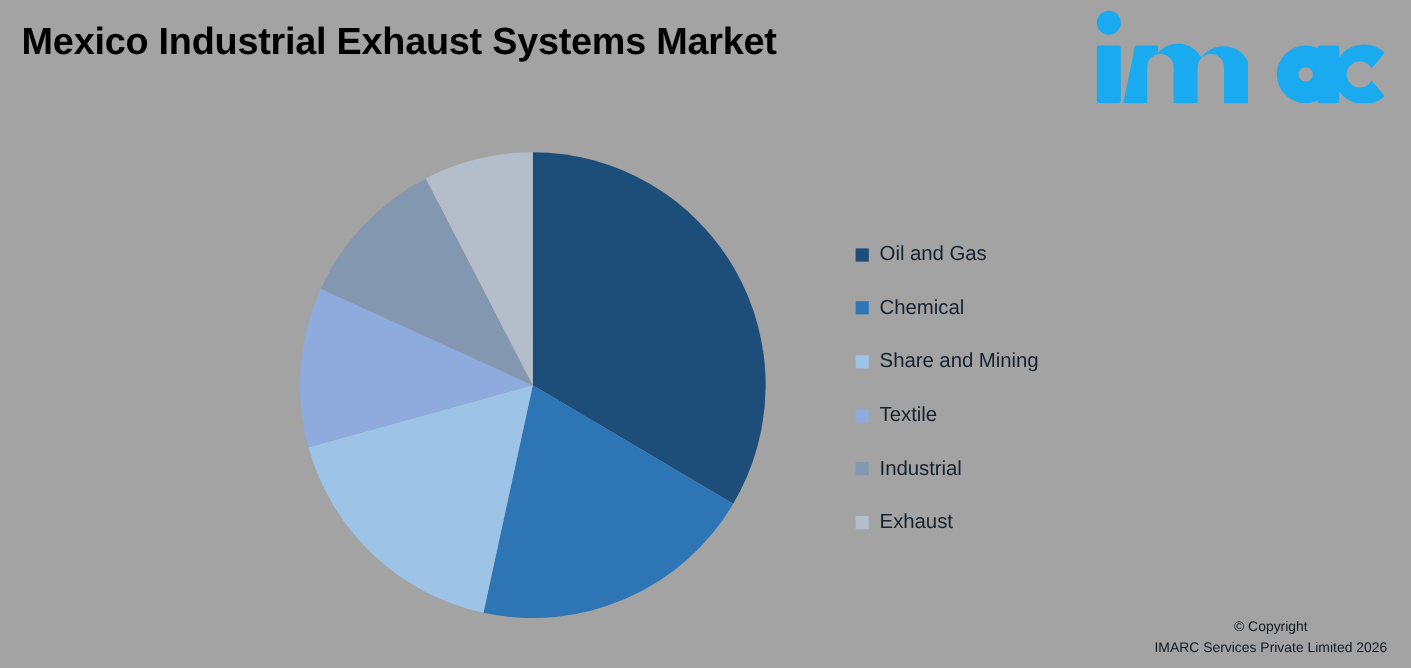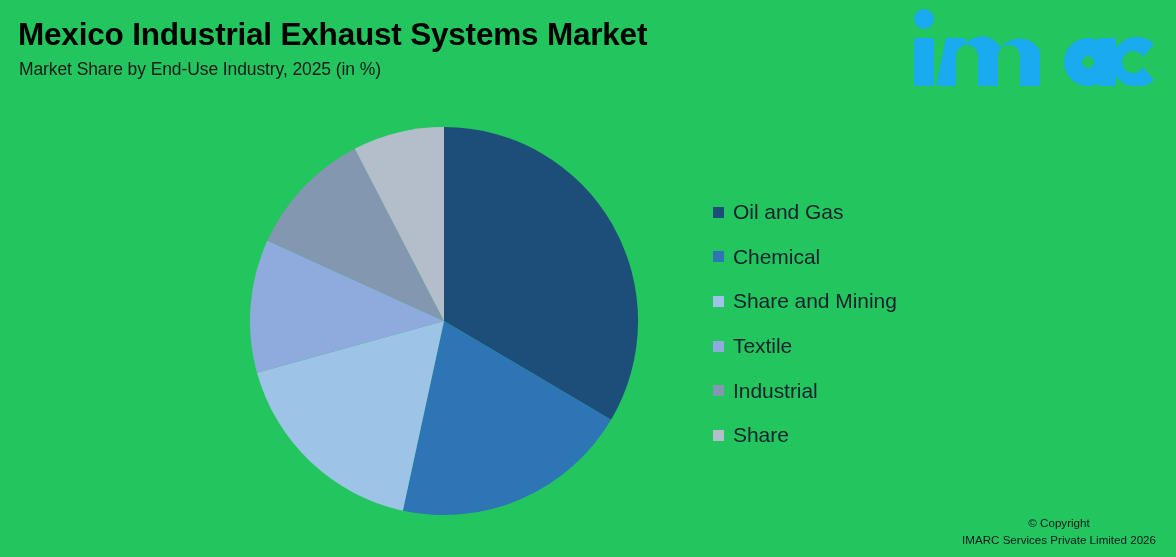--- a/index.html
+++ b/index.html
@@ -10,21 +10,21 @@
     width: 1176px;
     height: 557px;
     background: #dde3f0;
     font-family: "Liberation Sans", sans-serif;
     overflow: hidden;
     position: relative;
   }
   .canvas {
     position: absolute;
     inset: 0;
-    background: #22c55e;
+    background: #a3a3a3;
   }
   
   .title {
     position: absolute;
     left: 18px;
     top: 16px;
     font-size: 31.5px;
     font-weight: bold;
     color: #000000;
     letter-spacing: -0.2px;
@@ -94,21 +94,21 @@
     align-items: center;
     height: 44.6px;
   }
   .legend-swatch {
     width: 11px;
     height: 11px;
     flex: 0 0 11px;
     margin-right: 9px;
   }
   .legend-label {
-    font-size: 21px;
+    font-size: 17px;
     color: #16212e;
     white-space: nowrap;
     letter-spacing: -0.05px;
   }
   
   .footer {
     position: absolute;
     right: 20px;
     bottom: 9px;
     text-align: center;
@@ -116,21 +116,20 @@
     color: #101820;
     line-height: 16.5px;
   }
 </style>
 </head>
 <body>
 
 <div class="canvas">
 
   <div class="title">Mexico Industrial Exhaust Systems Market</div>
-  <div class="subtitle">Market Share by End-Use Industry, 2025 (in %)</div>
 
   <div class="logo-wrap">
     <svg class="logo-mark" viewBox="0 0 252 78">
       <g id="logo-g" fill="#19AAF0">
         <circle cx="22" cy="11" r="10"></circle>
         <rect x="12" y="30" width="20" height="48" rx="2"></rect>
         <path d="M44 30 h19 v6 a22 22 0 0 1 36 4 a23 23 0 0 1 39 3 v35 h-20 v-30 a11 11 0 0 0 -22 0 v30 h-20 v-30 a11 11 0 0 0 -22 0 v30 h-20 z"></path>
         <path d="M186 30 a24 24 0 1 0 0 48 a24 24 0 0 0 0 -48 z m0 18 a6 6 0 1 1 0 12 a6 6 0 0 1 0 -12 z"></path>
         <rect x="196" y="30" width="18" height="48" rx="2"></rect>
         <path d="M252 36 a25 25 0 1 0 0 36 l-11 -13 a11 11 0 1 1 0 -10 z"></path>
@@ -167,21 +166,21 @@
       <div class="legend-item">
         <span class="legend-swatch" style="background: rgb(143, 170, 220);"></span>
         <span class="legend-label">Textile</span>
       </div>
       <div class="legend-item">
         <span class="legend-swatch" style="background: rgb(132, 151, 176);"></span>
         <span class="legend-label">Industrial</span>
       </div>
       <div class="legend-item">
         <span class="legend-swatch" style="background: rgb(180, 190, 203);"></span>
-        <span class="legend-label">Share</span>
+        <span class="legend-label">Exhaust</span>
       </div>
     </div>
 
   <div class="footer">
     <div>© Copyright</div>
     <div>IMARC Services Private Limited 2026</div>
   </div>
 
 </div>
 

